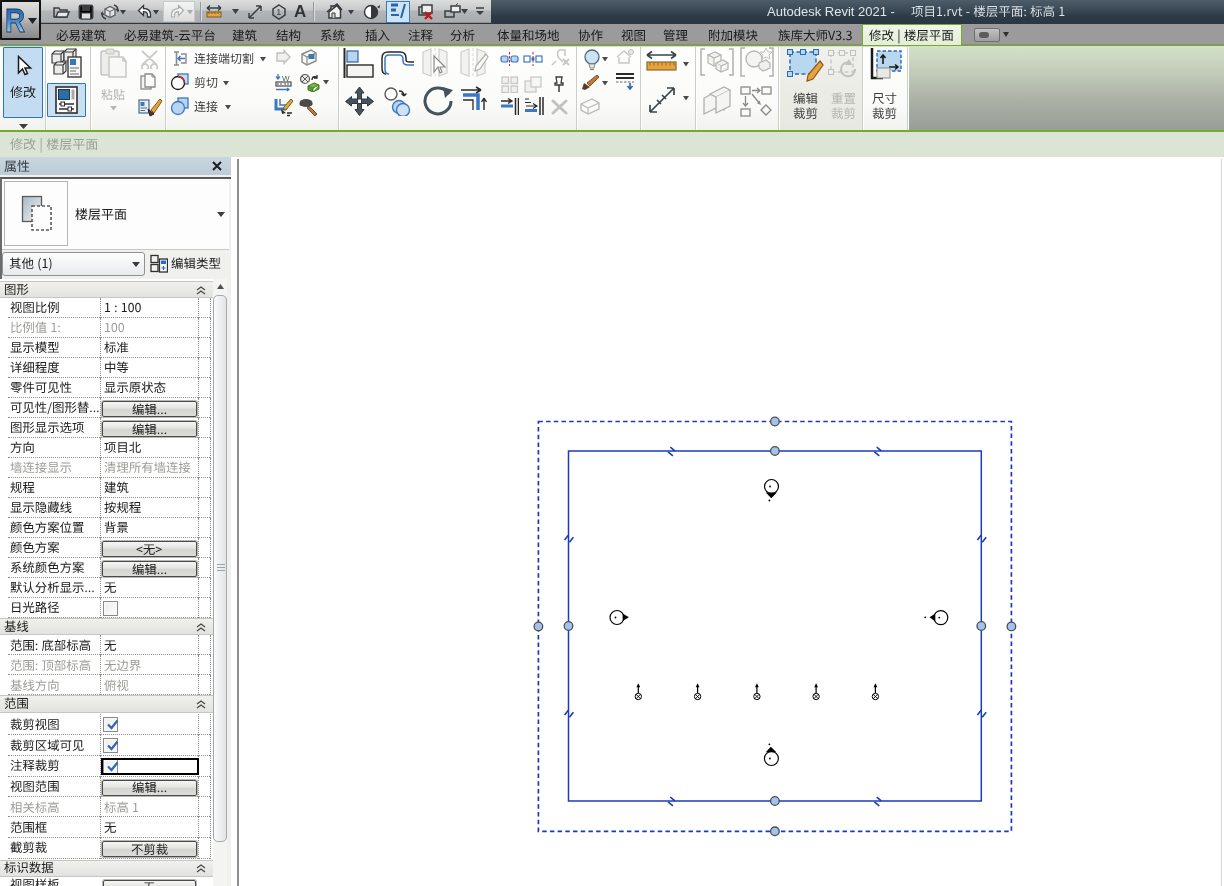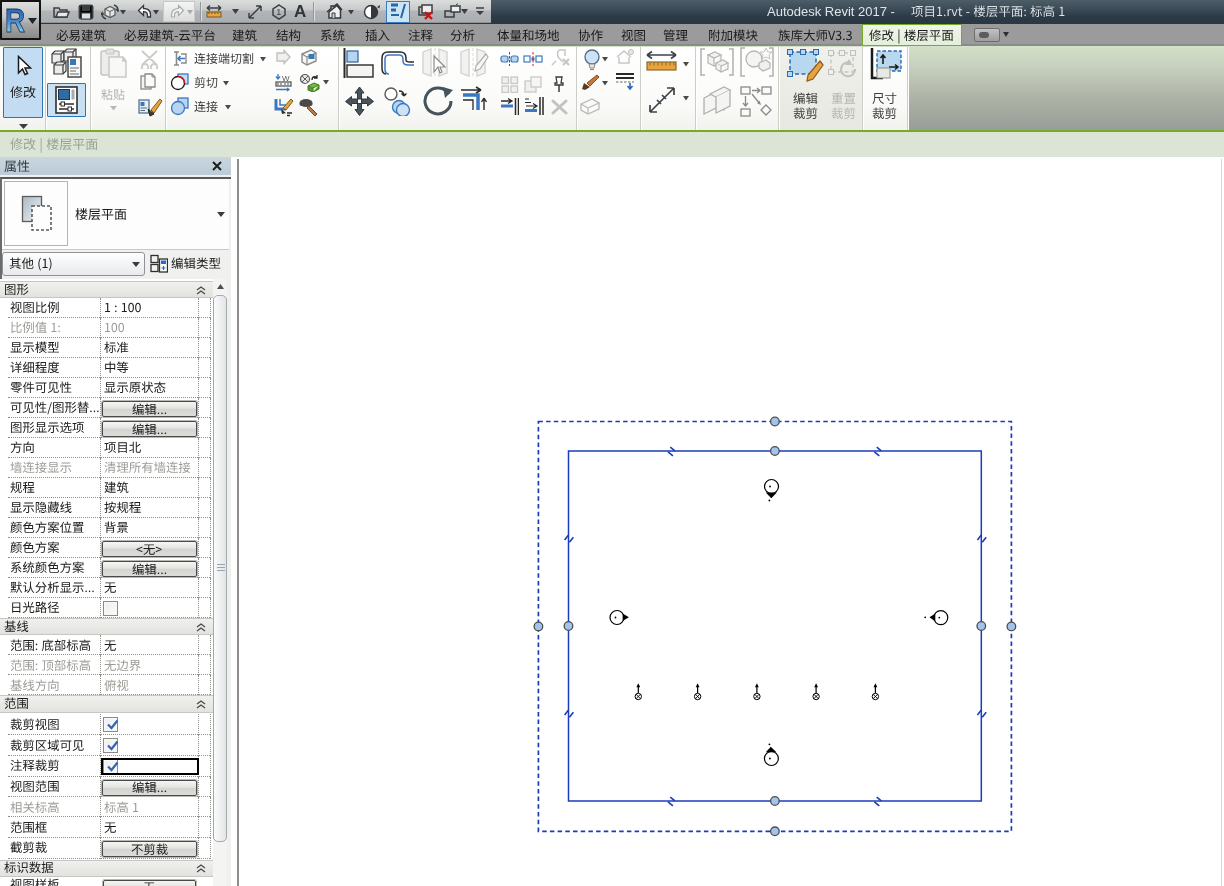--- a/index.html
+++ b/index.html
@@ -192,21 +192,21 @@
       <path id="g4E0D" d="M559 478C678 398 828 280 899 203L960 261C885 338 733 450 615 526ZM69 770V693H514C415 522 243 353 44 255C60 238 83 208 95 189C234 262 358 365 459 481V-78H540V584C566 619 589 656 610 693H931V770Z"></path>
       <path id="g8BC6" d="M513 697H816V398H513ZM439 769V326H893V769ZM738 205C791 118 847 1 869 -71L943 -41C921 30 862 144 806 230ZM510 228C481 126 428 28 361 -36C379 -46 413 -67 427 -79C494 -9 553 98 587 211ZM102 769C156 722 224 657 257 615L309 667C276 708 206 771 151 814ZM50 526V454H191V107C191 54 154 15 135 -1C148 -12 172 -37 181 -52C196 -32 224 -10 398 126C389 140 375 170 369 190L264 110V526Z"></path>
       <path id="g6570" d="M443 821C425 782 393 723 368 688L417 664C443 697 477 747 506 793ZM88 793C114 751 141 696 150 661L207 686C198 722 171 776 143 815ZM410 260C387 208 355 164 317 126C279 145 240 164 203 180C217 204 233 231 247 260ZM110 153C159 134 214 109 264 83C200 37 123 5 41 -14C54 -28 70 -54 77 -72C169 -47 254 -8 326 50C359 30 389 11 412 -6L460 43C437 59 408 77 375 95C428 152 470 222 495 309L454 326L442 323H278L300 375L233 387C226 367 216 345 206 323H70V260H175C154 220 131 183 110 153ZM257 841V654H50V592H234C186 527 109 465 39 435C54 421 71 395 80 378C141 411 207 467 257 526V404H327V540C375 505 436 458 461 435L503 489C479 506 391 562 342 592H531V654H327V841ZM629 832C604 656 559 488 481 383C497 373 526 349 538 337C564 374 586 418 606 467C628 369 657 278 694 199C638 104 560 31 451 -22C465 -37 486 -67 493 -83C595 -28 672 41 731 129C781 44 843 -24 921 -71C933 -52 955 -26 972 -12C888 33 822 106 771 198C824 301 858 426 880 576H948V646H663C677 702 689 761 698 821ZM809 576C793 461 769 361 733 276C695 366 667 468 648 576Z"></path>
       <path id="g636E" d="M484 238V-81H550V-40H858V-77H927V238H734V362H958V427H734V537H923V796H395V494C395 335 386 117 282 -37C299 -45 330 -67 344 -79C427 43 455 213 464 362H663V238ZM468 731H851V603H468ZM468 537H663V427H467L468 494ZM550 22V174H858V22ZM167 839V638H42V568H167V349C115 333 67 319 29 309L49 235L167 273V14C167 0 162 -4 150 -4C138 -5 99 -5 56 -4C65 -24 75 -55 77 -73C140 -74 179 -71 203 -59C228 -48 237 -27 237 14V296L352 334L341 403L237 370V568H350V638H237V839Z"></path>
       <path id="g6837" d="M441 811C475 760 511 692 525 649L595 678C580 721 542 786 507 836ZM822 843C800 784 762 704 728 648H399V579H624V441H430V372H624V231H361V160H624V-79H699V160H947V231H699V372H895V441H699V579H928V648H807C837 698 870 761 898 817ZM183 840V647H55V577H183C154 441 93 281 31 197C44 179 63 146 71 124C112 185 152 281 183 382V-79H255V440C282 390 313 332 326 299L373 355C356 383 282 498 255 534V577H361V647H255V840Z"></path>
       <path id="g677F" d="M197 840V647H58V577H191C159 439 97 278 32 197C45 179 63 145 71 125C117 193 163 305 197 421V-79H267V456C294 405 326 342 339 309L385 366C368 396 292 512 267 546V577H387V647H267V840ZM879 821C778 779 585 755 428 746V502C428 343 418 118 306 -40C323 -48 354 -70 368 -82C477 75 499 309 501 476H531C561 351 604 238 664 144C600 70 524 16 440 -19C456 -33 476 -62 486 -80C569 -41 644 12 708 82C764 11 833 -45 915 -82C927 -62 950 -32 967 -18C883 15 813 70 756 141C829 241 883 370 911 533L864 547L851 544H501V685C651 695 823 718 929 761ZM827 476C802 370 762 280 710 204C661 283 624 376 598 476Z"></path>
     </defs>
   </svg>
 <div class="tbar" style="left:0px;top:0px;width:1224px;height:24px"></div>
 <div class="qat" style="left:41px;top:0px;width:450px;height:23px"></div>
-<span class="lat" style="left:767px;top:4px;font-size:13px;color:#dfe4e8">Autodesk Revit 2017 -</span>
+<span class="lat" style="left:767px;top:4px;font-size:13px;color:#dfe4e8">Autodesk Revit 2021 -</span>
 <svg class="tx " style="left:911.0px;top:2px" width="155" height="19">
     <g fill="#dfe4e8" transform="translate(0,14) scale(0.012500,-0.012500)">
       <use href="#g9879" x="0"></use>
       <use href="#g76EE" x="1000"></use>
       <use href="#g0031" x="2000"></use>
       <use href="#g002E" x="2555"></use>
       <use href="#g0072" x="2833"></use>
       <use href="#g0076" x="3221"></use>
       <use href="#g0074" x="3742"></use>
       <use href="#g002D" x="4379"></use>

